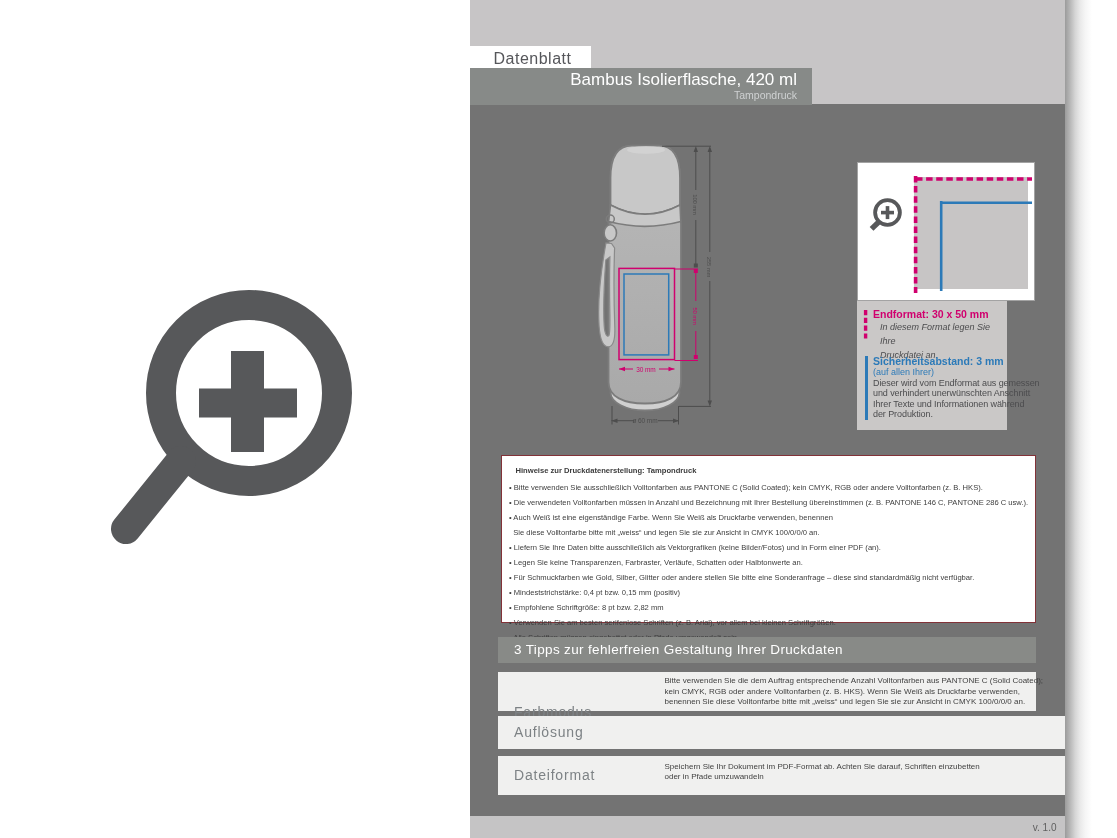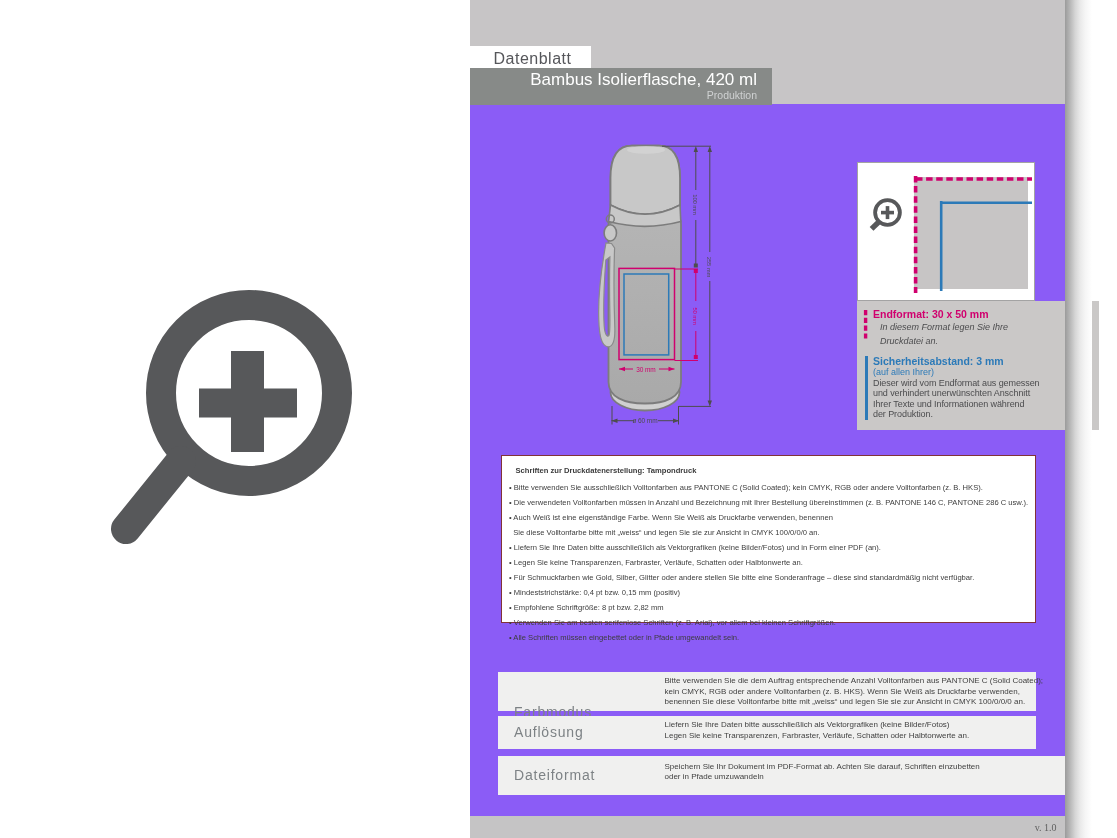--- a/index.html
+++ b/index.html
@@ -10,31 +10,31 @@
 </head>
 <body>
 
 <svg class="abs" style="left:100px;top:270px" width="270" height="290" viewBox="100 270 270 290">
   <circle cx="249" cy="393" r="88" fill="none" stroke="#57585a" stroke-width="30"></circle>
   <rect x="199" y="388.5" width="98" height="29" fill="#57585a"></rect>
   <rect x="231" y="351" width="33" height="101" fill="#57585a"></rect>
   <line x1="181" y1="461" x2="126" y2="529" stroke="#57585a" stroke-width="30" stroke-linecap="round"></line>
 </svg>
 
-<div class="abs" id="page" style="left:470px;top:0;width:595px;height:838px;background:#8b5cf6;">
+<div class="abs" id="page" style="left:470px;top:0;width:595px;height:838px;background:#737373;">
 
   <div class="abs" style="left:0;top:0;width:595px;height:104px;background:#c7c5c6;"></div>
 
   <div class="abs" style="left:0;top:46px;width:121px;height:21.5px;background:#ffffff;">
     <div class="abs" style="left:23.5px;top:3.5px;font-size:16px;letter-spacing:0.5px;color:#55565a;">Datenblatt</div>
   </div>
 
-  <div class="abs" style="left:0;top:67.5px;width:302px;height:37.5px;background:#878a88;">
+  <div class="abs" style="left:0;top:67.5px;width:302px;height:37.5px;background:#878a88;padding-left:40px;">
     <div class="abs" style="right:15px;top:2.5px;font-size:17px;color:#ffffff;white-space:nowrap;">Bambus Isolierflasche, 420 ml</div>
-    <div class="abs" style="right:15px;top:21.5px;font-size:10.5px;color:#cfd1d2;white-space:nowrap;">Produktion</div>
+    <div class="abs" style="right:15px;top:21.5px;font-size:10.5px;color:#cfd1d2;white-space:nowrap;">Tampondruck</div>
   </div>
 
   <svg class="abs" style="left:120px;top:138px" width="130" height="295" viewBox="590 138 130 295">
     <defs>
       <linearGradient id="bodyg" x1="0" y1="0" x2="0" y2="1">
         <stop offset="0" stop-color="#b9b9b9"></stop>
         <stop offset="1" stop-color="#a9a9a9"></stop>
       </linearGradient>
     </defs>
 
@@ -111,70 +111,72 @@
 
     <div class="abs" style="left:56px;top:14px;width:114px;height:112px;background:#c7c5c5;"></div>
     <svg class="abs" style="left:52px;top:8px" width="122" height="122" viewBox="0 0 122 122">
       <line x1="6" y1="8" x2="122" y2="8" stroke="#d0006e" stroke-width="3.6" stroke-dasharray="6.5 3.6"></line>
       <line x1="5.6" y1="5" x2="5.6" y2="122" stroke="#d0006e" stroke-width="3.6" stroke-dasharray="6.5 3.6"></line>
       <line x1="30" y1="31.7" x2="122" y2="31.7" stroke="#2c7ab8" stroke-width="2.6"></line>
       <line x1="31.2" y1="30" x2="31.2" y2="120" stroke="#2c7ab8" stroke-width="2.6"></line>
     </svg>
   </div>
 
-  <div class="abs" style="left:387px;top:301px;width:194px;height:129px;background:#cac8c7;padding-left:48px;">
+  <div class="abs" style="left:387px;top:301px;width:150px;height:129px;background:#cac8c7;">
 
     <svg class="abs" style="left:6px;top:8.5px" width="6" height="29" viewBox="0 0 6 29">
       <line x1="2.6" y1="0" x2="2.6" y2="29" stroke="#d0006e" stroke-width="3.4" stroke-dasharray="5.2 2.6"></line>
     </svg>
 
     <div class="abs" style="left:16px;top:6.5px;font-size:10.5px;font-weight:bold;color:#d0006e;white-space:nowrap;">Endformat: 30 x 50 mm</div>
 
     <div class="abs" style="left:23px;top:18.5px;font-size:9px;line-height:14px;color:#4c4c4e;font-style:italic;">In diesem Format legen Sie Ihre<br>Druckdatei an.</div>
 
     <div class="abs" style="left:7.5px;top:54.5px;width:3.4px;height:64px;background:#2c7ab8;"></div>
 
     <div class="abs" style="left:16px;top:54px;font-size:10.5px;font-weight:bold;color:#2c7ab8;white-space:nowrap;">Sicherheitsabstand: 3 mm</div>
     <div class="abs" style="left:16px;top:65.5px;font-size:9px;color:#2c7ab8;">(auf allen Ihrer)</div>
 
     <div class="abs" style="left:16px;top:77px;font-size:9px;line-height:10.4px;letter-spacing:-0.08px;color:#4c4c4e;white-space:nowrap;">Dieser wird vom Endformat aus gemessen<br>und verhindert unerwünschten Anschnitt<br>Ihrer Texte und Informationen während<br>der Produktion.</div>
   </div>
 
   <div class="abs" style="left:31px;top:455px;width:533px;height:166px;background:#fff;border:1px solid #823238;">
-    <div class="abs" style="left:13.5px;top:9.5px;font-size:7.6px;font-weight:bold;color:#3c3c3c;">Schriften zur Druckdatenerstellung: Tampondruck</div>
+    <div class="abs" style="left:13.5px;top:9.5px;font-size:7.6px;font-weight:bold;color:#3c3c3c;">Hinweise zur Druckdatenerstellung: Tampondruck</div>
     <div class="abs" style="left:7px;top:23.5px;font-size:7.6px;line-height:15px;color:#3c3c3c;white-space:nowrap;">
       • Bitte verwenden Sie ausschließlich Volltonfarben aus PANTONE C (Solid Coated); kein CMYK, RGB oder andere Volltonfarben (z. B. HKS).<br>
       • Die verwendeten Volltonfarben müssen in Anzahl und Bezeichnung mit Ihrer Bestellung übereinstimmen (z. B. PANTONE 146 C, PANTONE 286 C usw.).<br>
       • Auch Weiß ist eine eigenständige Farbe. Wenn Sie Weiß als Druckfarbe verwenden, benennen<br>
       &nbsp;&nbsp;Sie diese Volltonfarbe bitte mit „weiss“ und legen Sie sie zur Ansicht in CMYK 100/0/0/0 an.<br>
       • Liefern Sie Ihre Daten bitte ausschließlich als Vektorgrafiken (keine Bilder/Fotos) und in Form einer PDF (an).<br>
       • Legen Sie keine Transparenzen, Farbraster, Verläufe, Schatten oder Halbtonwerte an.<br>
       • Für Schmuckfarben wie Gold, Silber, Glitter oder andere stellen Sie bitte eine Sonderanfrage – diese sind standardmäßig nicht verfügbar.<br>
       • Mindeststrichstärke: 0,4 pt bzw. 0,15 mm (positiv)<br>
       • Empfohlene Schriftgröße: 8 pt bzw. 2,82 mm<br>
       • Verwenden Sie am besten serifenlose Schriften (z. B. Arial), vor allem bei kleinen Schriftgrößen.<br>
       • Alle Schriften müssen eingebettet oder in Pfade umgewandelt sein.
     </div>
   </div>
 
+  <div class="abs" style="left:28px;top:637px;width:538px;height:26px;background:#888a87;">
+    <div class="abs" style="left:16px;top:5px;font-size:13.5px;letter-spacing:0.35px;color:#ffffff;white-space:nowrap;">3 Tipps zur fehlerfreien Gestaltung Ihrer Druckdaten</div>
+  </div>
 
   <div class="abs" style="left:28px;top:672px;width:538px;height:39px;background:#f0f0ef;">
     <div class="abs" style="left:16px;top:11px;font-size:14px;letter-spacing:0.8px;color:#7d8285;margin-top:21px;">Farbmodus</div>
     <div class="abs" style="left:166.5px;top:4px;font-size:8px;line-height:10.6px;color:#3f3f3f;white-space:nowrap;">Bitte verwenden Sie die dem Auftrag entsprechende Anzahl Volltonfarben aus PANTONE C (Solid Coated);<br>kein CMYK, RGB oder andere Volltonfarben (z. B. HKS). Wenn Sie Weiß als Druckfarbe verwenden,<br>benennen Sie diese Volltonfarbe bitte mit „weiss“ und legen Sie sie zur Ansicht in CMYK 100/0/0/0 an.</div>
   </div>
 
-  <div class="abs" style="left:28px;top:716px;width:538px;height:32.5px;background:#f0f0ef;">
+  <div class="abs" style="left:28px;top:716px;width:538px;height:32.5px;background:#f0f0ef;padding-left:46px;">
     <div class="abs" style="left:16px;top:8px;font-size:14px;letter-spacing:0.8px;color:#7d8285;">Auflösung</div>
-    <div class="abs" style="left:166.5px;top:4px;font-size:8px;line-height:10.6px;color:#3f3f3f;white-space:nowrap;">Liefern Sie Ihre Daten bitte ausschließlich als Vektorgrafiken (keine Bilder/Fotos)<br>Legen Sie keine Transparenzen, Farbraster, Verläufe, Schatten oder Halbtonwerte an.</div>
   </div>
 
   <div class="abs" style="left:28px;top:755.5px;width:592px;height:39.5px;background:#f0f0ef;">
     <div class="abs" style="left:16px;top:11px;font-size:14px;letter-spacing:0.8px;color:#7d8285;">Dateiformat</div>
     <div class="abs" style="left:166.5px;top:6px;font-size:8px;line-height:10.6px;color:#3f3f3f;white-space:nowrap;">Speichern Sie Ihr Dokument im PDF-Format ab. Achten Sie darauf, Schriften einzubetten<br>oder in Pfade umzuwandeln</div>
   </div>
 
-  <div class="abs" style="left:0;top:816px;width:595px;height:22px;background:#c5c4c5;font-family:Liberation Serif, serif;">
+  <div class="abs" style="left:0;top:816px;width:595px;height:22px;background:#c5c4c5;">
     <div class="abs" style="right:8.5px;top:6px;font-size:10px;color:#5f5f5f;">v. 1.0</div>
   </div>
 
 </div>
 
 <div class="abs" style="left:1065px;top:0;width:27px;height:838px;background:linear-gradient(to right,#9b9b9b 0%,#b6b6b6 18%,#d6d6d6 38%,#e9e9e9 56%,#f5f5f5 74%,#ffffff 100%);"></div>
 
 </body></html>

